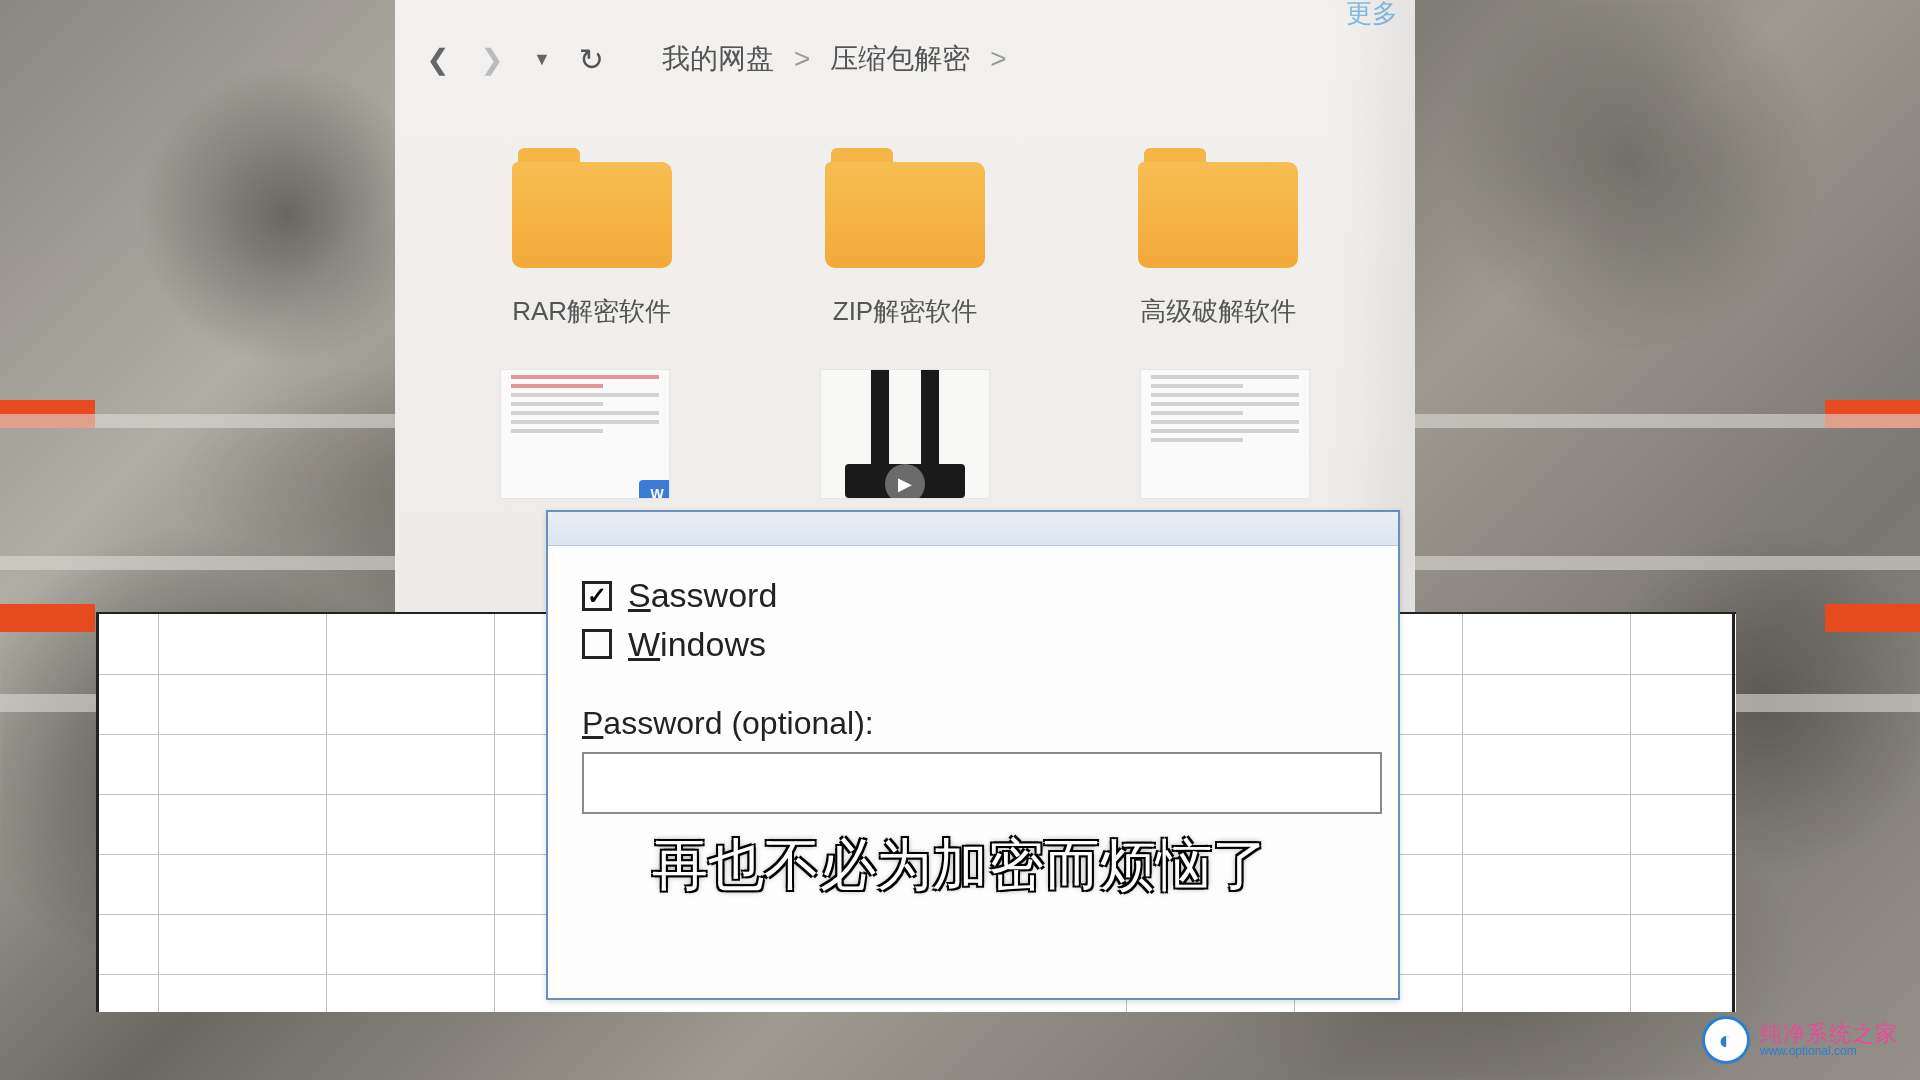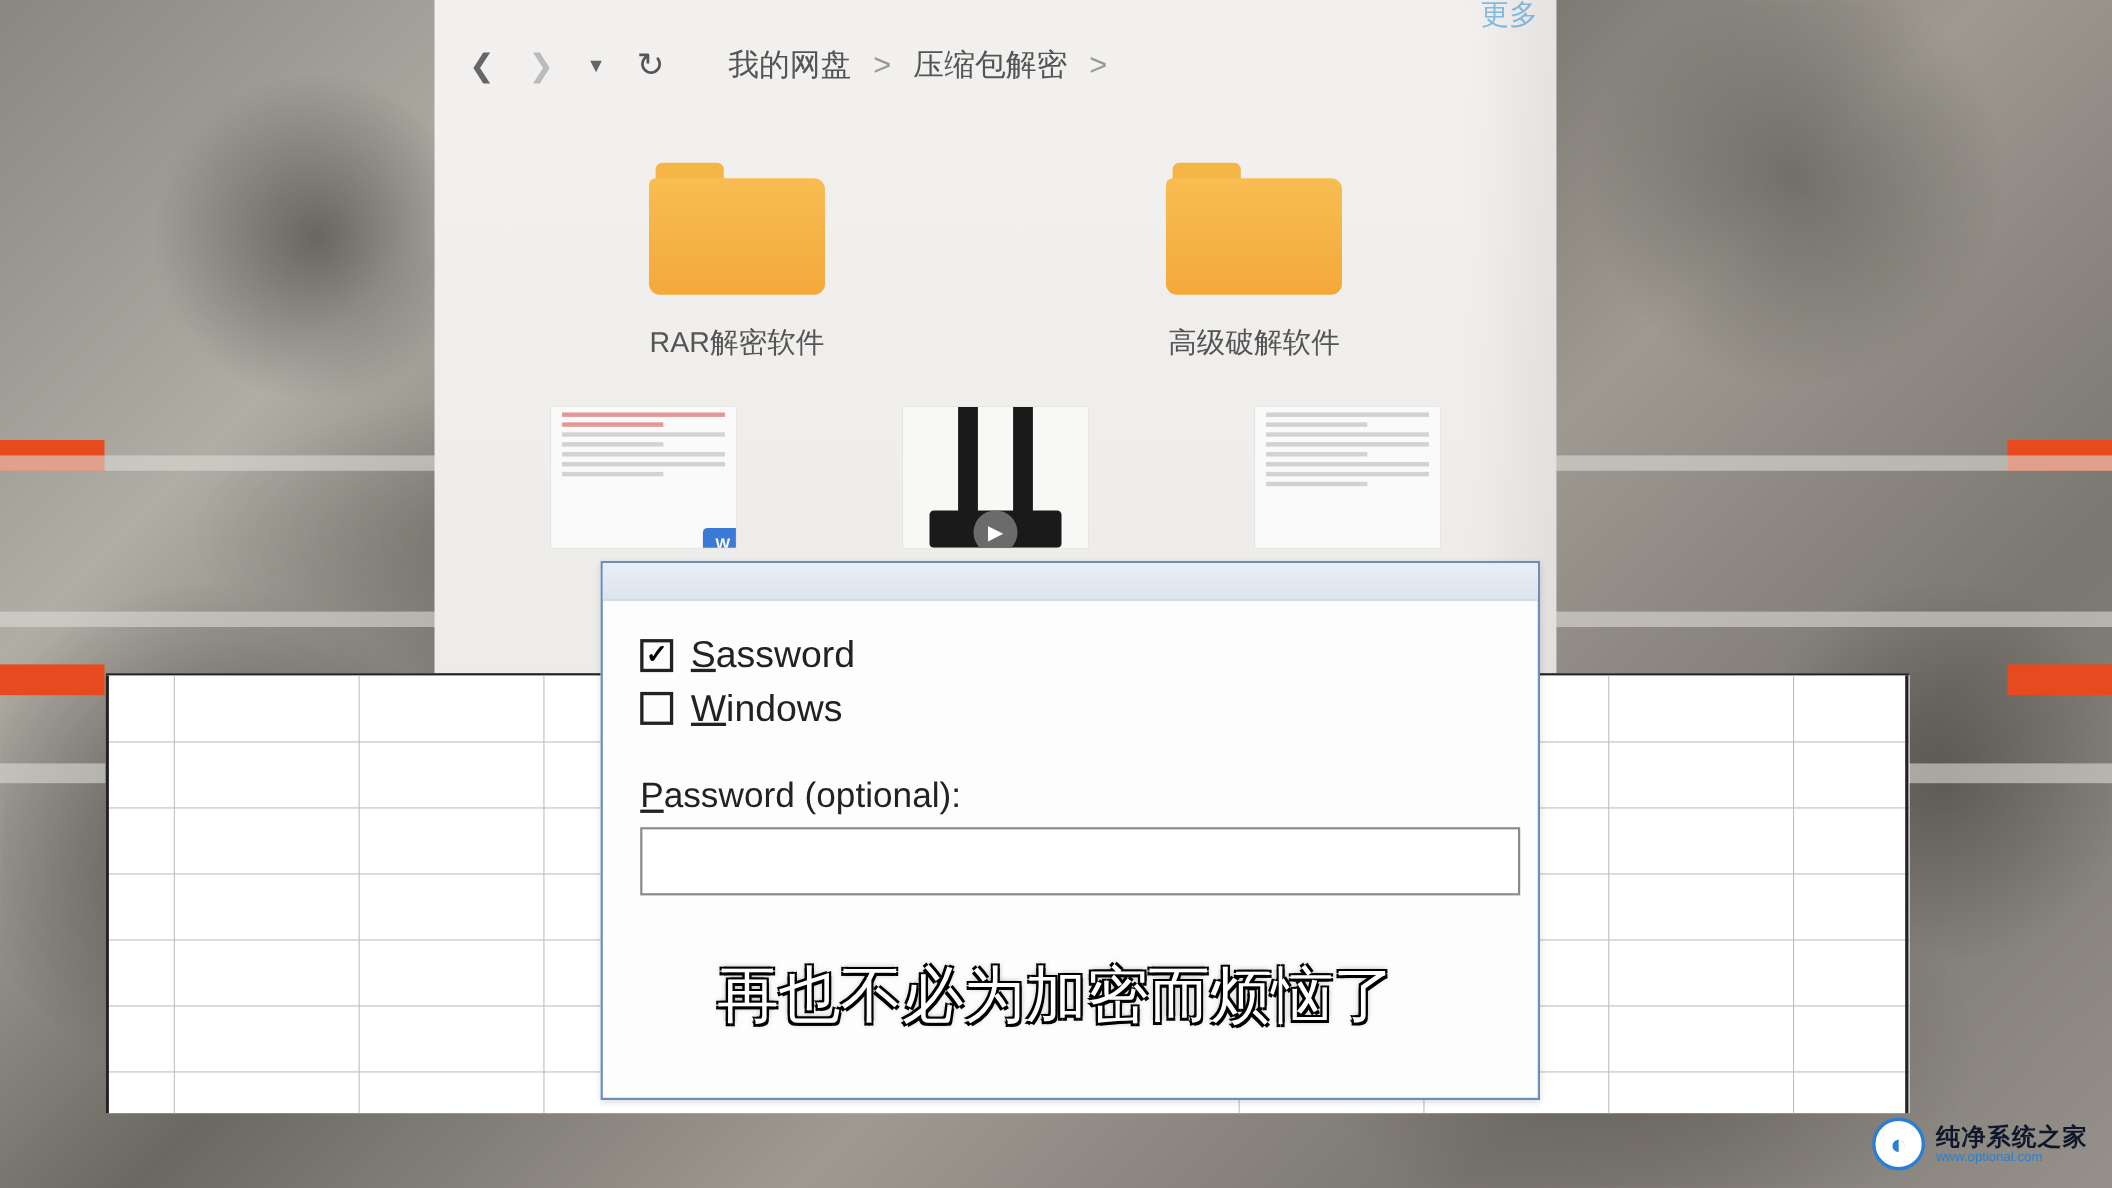--- a/index.html
+++ b/index.html
@@ -300,21 +300,21 @@
       cursor: pointer;
     }
     .dlg-btn.ok {
       border: 3px solid #2f70c7;
     }
 
     
     .caption {
       position: absolute;
       left: 50%;
-      top: 868px;
+      top: 828px;
       transform: translateX(-50%);
       font-size: 56px;
       font-weight: 500;
       color: #fff;
       text-shadow:
         -2px -2px 0 #000, 2px -2px 0 #000,
         -2px 2px 0 #000, 2px 2px 0 #000,
         0 0 6px rgba(0,0,0,0.6);
       white-space: nowrap;
       z-index: 50;
@@ -335,21 +335,21 @@
       border: 3px solid #2a7fd4;
       border-radius: 50%;
       display: flex;
       align-items: center;
       justify-content: center;
       color: #2a7fd4;
       font-size: 26px;
       background: #fff;
     }
     .wm-text { display: flex; flex-direction: column; line-height: 1.05; }
-    .wm-title { font-size: 22px; font-weight: 700; color: #0f172a; letter-spacing: 1px; }
+    .wm-title { font-size: 22px; font-weight: 400; color: #ec4899; letter-spacing: 1px; }
     .wm-url { font-size: 12px; color: #2a7fd4; }
 
     
     .top-more {
       position: absolute;
       right: 522px;
       top: -4px;
       font-size: 26px;
       color: #2a8fd6;
       opacity: 0.55;
@@ -382,20 +382,27 @@
     </div>
   </div>
 
   <div class="folder-grid">
     <div class="folder-item">
       <div class="folder-icon">
         <div class="folder-tab"></div>
           <div class="folder-body"></div>
       </div>
       <div class="folder-label">RAR解密软件</div>
+    </div>
+    <div class="folder-item">
+      <div class="folder-icon">
+        <div class="folder-tab"></div>
+          <div class="folder-body"></div>
+      </div>
+      <div class="folder-label">ZIP解密软件</div>
     </div>
     <div class="folder-item">
       <div class="folder-icon">
         <div class="folder-tab"></div>
           <div class="folder-body"></div>
       </div>
       <div class="folder-label">高级破解软件</div>
     </div>
   </div>
 

